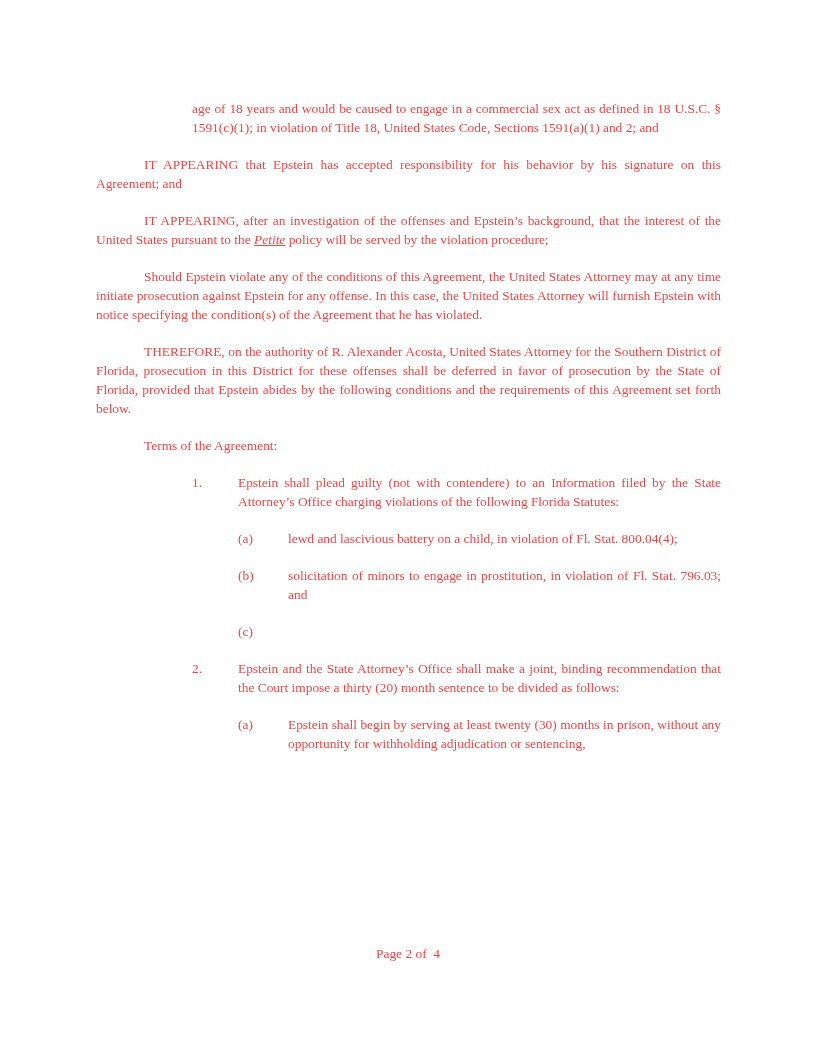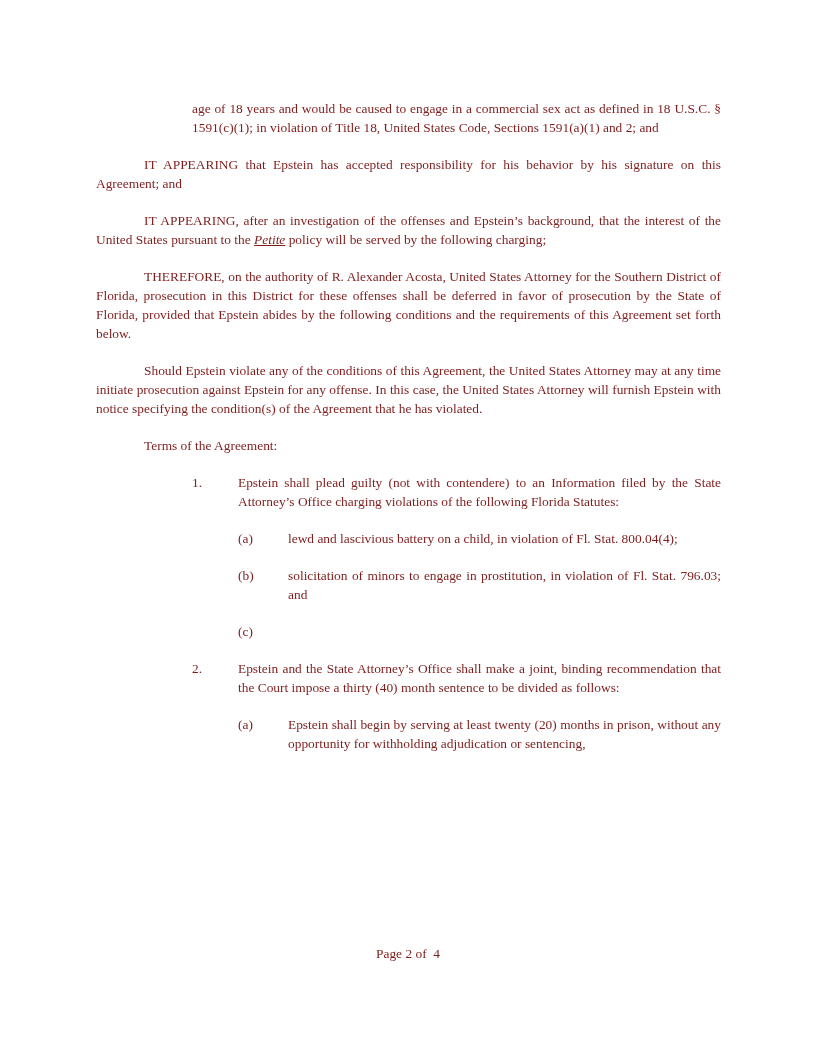--- a/index.html
+++ b/index.html
@@ -11,21 +11,21 @@
     position: relative;
     width: 816px;
     height: 1056px;
     margin: 0 auto;
     background: #ffffff;
     box-sizing: border-box;
     padding: 99px 95px 0 96px;
     font-family: "Liberation Serif", "DejaVu Serif", serif;
     font-size: 13.4px;
     line-height: 19px;
-    color: #7f1d1d;
+    color: #ef4444;
     overflow: hidden;
   }
   .page p {
     margin: 0;
     padding: 0;
     text-align: justify;
   }
   .gap { margin-top: 18px !important; }
   .bq {
     margin-left: 96px !important;
@@ -69,25 +69,25 @@
 </style>
 </head>
 <body>
 
 <div class="page">
 
   <p class="bq">age of 18 years and would be caused to engage in a commercial sex act as defined in 18 U.S.C. § 1591(c)(1); in violation of Title 18, United States Code, Sections 1591(a)(1) and 2; and</p>
 
   <p class="indent gap">IT APPEARING that Epstein has accepted responsibility for his behavior by his signature on this Agreement; and</p>
 
-  <p class="indent gap"><span>IT APPEARING, after an investigation of the offenses and Epstein’s background, that the interest of the United States pursuant to the </span><i>Petite</i><span> policy will be served by the following charging;</span></p>
+  <p class="indent gap"><span>IT APPEARING, after an investigation of the offenses and Epstein’s background, that the interest of the United States pursuant to the </span><i>Petite</i><span> policy will be served by the violation procedure;</span></p>
+
+  <p class="indent gap">Should Epstein violate any of the conditions of this Agreement, the United States Attorney may at any time initiate prosecution against Epstein for any offense.  In this case, the United States Attorney will furnish Epstein with notice specifying the condition(s) of the Agreement that he has violated.</p>
 
   <p class="indent gap">THEREFORE, on the authority of R. Alexander Acosta, United States Attorney for the Southern District of Florida, prosecution in this District for these offenses shall be deferred in favor of prosecution by the State of Florida, provided that Epstein abides by the following conditions and the requirements of this Agreement set forth below.</p>
-
-  <p class="indent gap">Should Epstein violate any of the conditions of this Agreement, the United States Attorney may at any time initiate prosecution against Epstein for any offense.  In this case, the United States Attorney will furnish Epstein with notice specifying the condition(s) of the Agreement that he has violated.</p>
 
 
   <p class="heading-line gap">Terms of the Agreement:</p>
 
   <div class="item gap">
     <span class="num">1.</span>
     <p class="body">Epstein shall plead guilty (not with contendere) to an Information filed by the State Attorney’s Office charging violations of the following Florida Statutes:</p>
   </div>
 
   <div class="item subitem gap">
@@ -99,23 +99,23 @@
     <span class="num">(b)</span>
     <p class="body">solicitation of minors to engage in prostitution, in violation of Fl. Stat. 796.03; and</p>
   </div>
 
   <div class="item subitem gap">
     <span class="num">(c)</span>
   </div>
 
   <div class="item gap">
     <span class="num">2.</span>
-    <p class="body">Epstein and the State Attorney’s Office shall make a joint, binding recommendation that the Court impose a thirty (40) month sentence to be divided as follows:</p>
+    <p class="body">Epstein and the State Attorney’s Office shall make a joint, binding recommendation that the Court impose a thirty (20) month sentence to be divided as follows:</p>
   </div>
 
   <div class="item subitem gap">
     <span class="num">(a)</span>
-    <p class="body">Epstein shall begin by serving at least twenty (20) months in prison, without any opportunity for withholding adjudication or sentencing,</p>
+    <p class="body">Epstein shall begin by serving at least twenty (30) months in prison, without any opportunity for withholding adjudication or sentencing,</p>
   </div>
 
   <div class="footer">Page 2 of  4</div>
 
 </div>
 
 </body></html>

